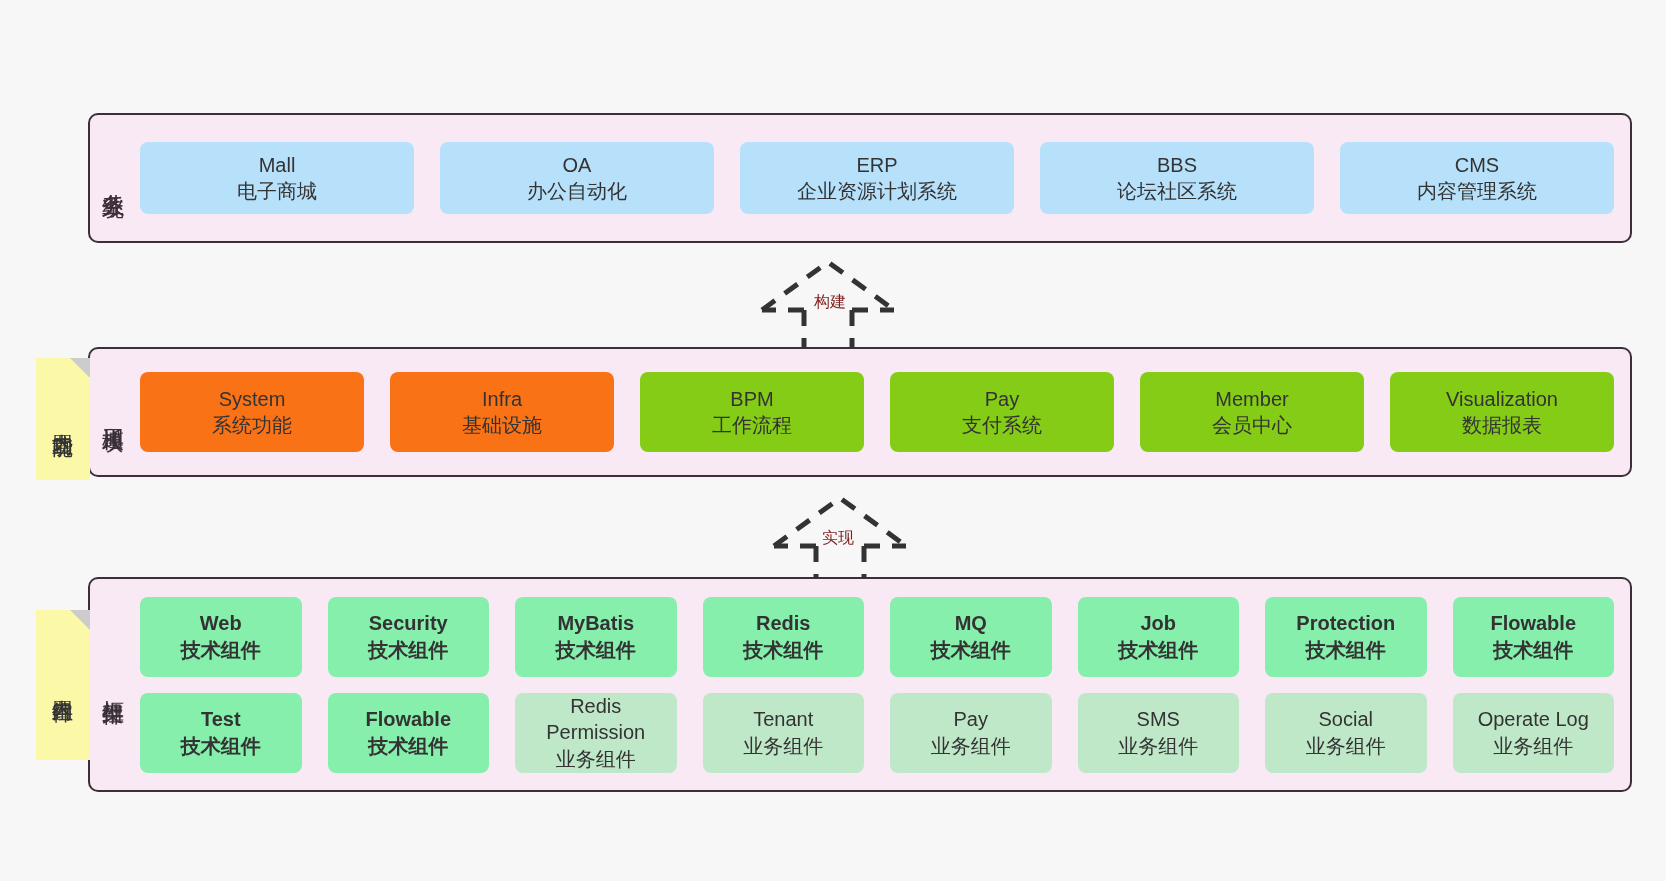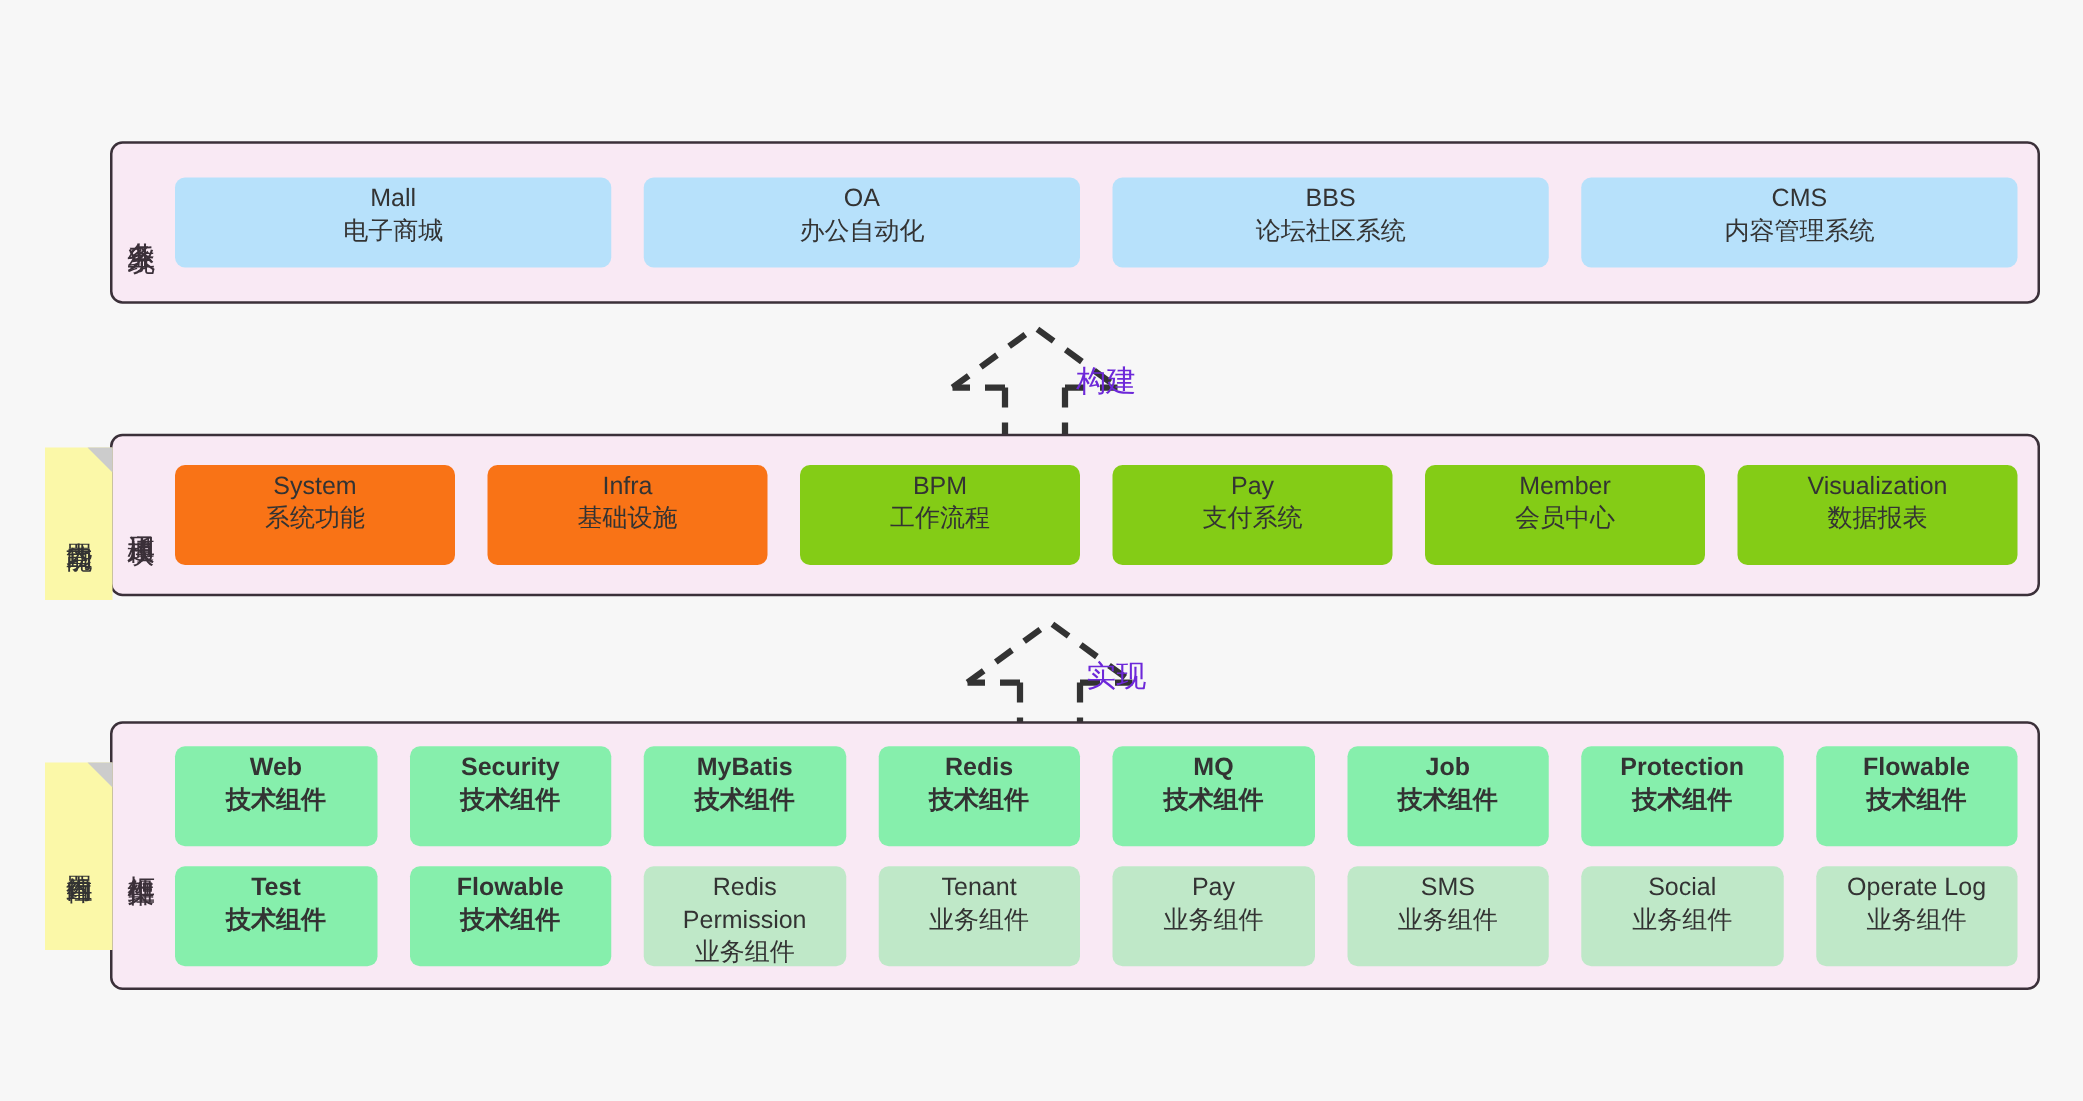--- a/index.html
+++ b/index.html
@@ -60,21 +60,21 @@
     align-items: stretch;
   }
 
   
   .card {
     flex: 1 1 0;
     border-radius: 8px;
     display: flex;
     flex-direction: column;
     align-items: center;
-    justify-content: flex-start;
+    justify-content: center;
     text-align: center;
     font-size: 20px;
     line-height: 1.32;
     color: #333333;
     box-sizing: border-box;
     padding: 4px 6px;
   }
   .card .l1 { white-space: nowrap; }
   .card .l2 { white-space: nowrap; }
   .card.wrapname .l1 { white-space: normal; }
@@ -134,26 +134,25 @@
   }
   #note-builtin-func { left: 36px; top: 358px; height: 122px; }
   #note-builtin-comp { left: 36px; top: 610px; height: 150px; }
 
   
   .arrow-wrap {
     position: absolute;
   }
   .arrow-label {
     position: absolute;
-    font-size: 24px;
-    color: #6d28d9;
+    font-size: 16px;
+    color: #7f1d1d;
     background: transparent;
     white-space: nowrap;
     line-height: 1;
-    margin-left: 47px;
   }
   #arrow-build  { left: 740px; top: 252px; width: 220px; height: 100px; }
   #arrow-build .arrow-label  { left: 74px; top: 42px; }
   #arrow-impl   { left: 752px; top: 488px; width: 220px; height: 100px; }
   #arrow-impl .arrow-label   { left: 70px; top: 42px; }
 </style>
 </head>
 <body>
 
 <div id="canvas">
@@ -164,20 +163,24 @@
       <div class="row">
         <div class="card c-blue">
           <span class="l1">Mall</span>
           <span class="l2">电子商城</span>
         </div>
         <div class="card c-blue">
           <span class="l1">OA</span>
           <span class="l2">办公自动化</span>
         </div>
         <div class="card c-blue">
+          <span class="l1">ERP</span>
+          <span class="l2">企业资源计划系统</span>
+        </div>
+        <div class="card c-blue">
           <span class="l1">BBS</span>
           <span class="l2">论坛社区系统</span>
         </div>
         <div class="card c-blue">
           <span class="l1">CMS</span>
           <span class="l2">内容管理系统</span>
         </div>
       </div>
     </div>
   </div>

